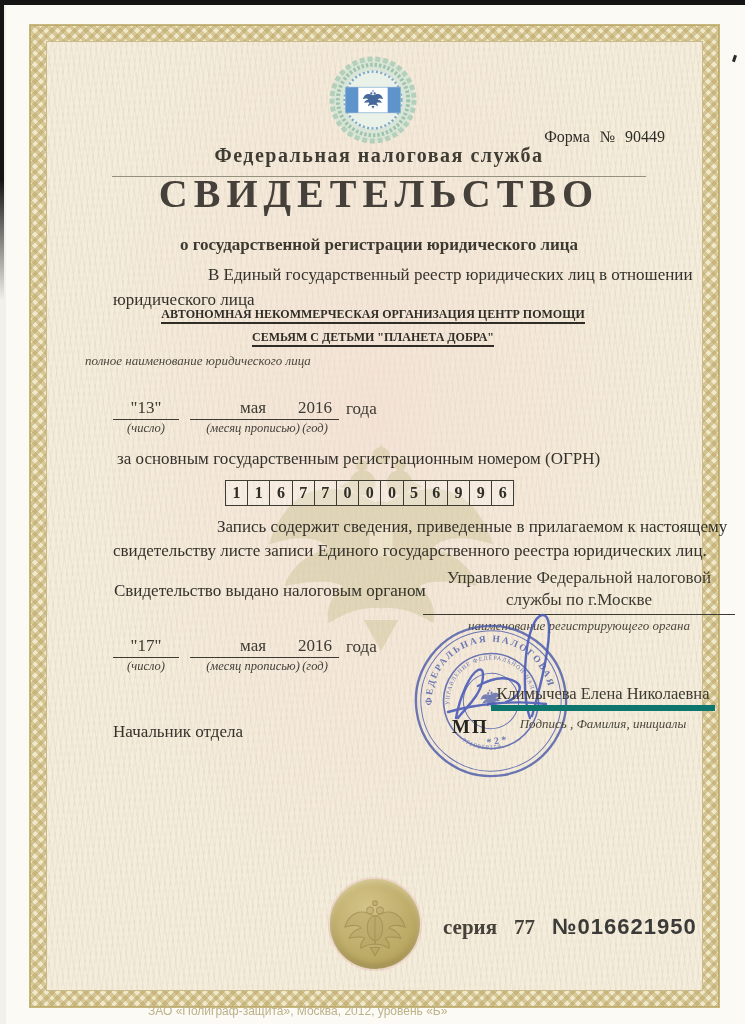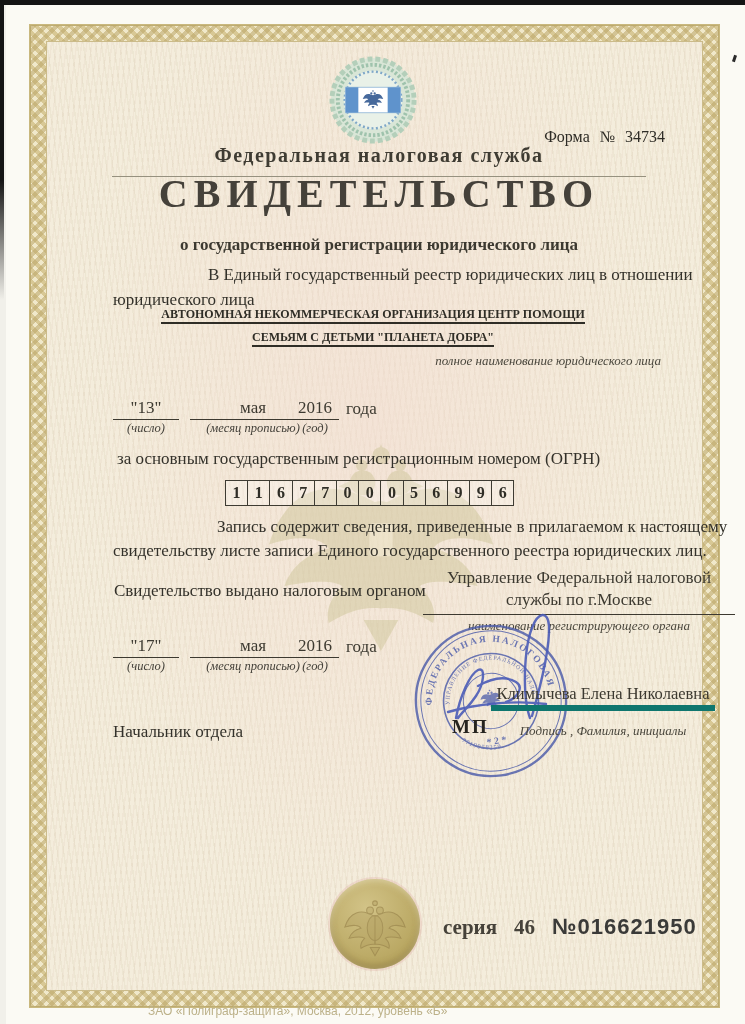--- a/index.html
+++ b/index.html
@@ -36,21 +36,21 @@
   .subtitle{top:235px;left:112px;width:534px;text-align:center;font-size:17px;font-weight:bold;}
 
   .bodytext{font-size:17px;color:#33312a;}
   .intro1{top:265px;left:208px;}
   .intro2{top:290px;left:113px;}
   .orgline{left:85px;width:576px;text-align:center;font-weight:bold;font-size:12px;color:#2f2d26;}
   .orgline .u{border-bottom:2px solid #2f2d26;padding-bottom:1px;}
   .org1{top:307px;}
   .org2{top:330px;}
   .smallcap{font-style:italic;font-size:13px;color:#4a473d;}
-  .orgcap{top:353px;left:85px;width:576px;text-align:right;}
+  .orgcap{top:353px;left:85px;width:576px;text-align:left;}
   .recline{top:377px;left:113px;}
 
   .dcell{position:absolute;text-align:center;}
   .dval{font-size:17px;border-bottom:1.5px solid #3c3930;padding:0 4px 1px 4px;}
   .dlab{font-style:italic;font-size:12.5px;color:#44413a;margin-top:1px;}
   .yearword{font-size:17px;}
 
   .ogrnlbl{top:449px;left:117px;}
   .ogrn-row{position:absolute;left:225px;top:480px;display:flex;border:1.5px solid #3e3b32;background:rgba(255,255,255,.25);}
   .ogrn-cell{width:21.2px;height:24px;border-right:1px solid #3e3b32;display:flex;align-items:center;
@@ -61,21 +61,21 @@
   .note2{top:541px;left:113px;}
   .issuedlbl{top:581px;left:114px;}
   .authority{top:567px;left:423px;width:312px;text-align:center;}
   .authority .al{font-size:17px;line-height:22px;white-space:nowrap;}
   .authority .aline{border-bottom:1px solid #3c3930;padding-bottom:3px;}
   .authcap{margin-top:3px;}
 
   .chief{top:722px;left:113px;}
   .signame{top:684px;left:491px;width:224px;text-align:center;}
   .signame .nm{font-size:16.5px;border-bottom:6px solid #0f766e;padding-bottom:1px;white-space:nowrap;}
-  .signame .cap{margin-top:12px;}
+  .signame .cap{margin-top:5px;}
   .mp{top:716px;left:452px;font-size:19px;font-weight:bold;letter-spacing:2px;color:#26241f;}
 
   .stamp{position:absolute;left:412px;top:622px;width:158px;height:158px;opacity:.82;transform:rotate(-8deg);}
   .signature{position:absolute;left:418px;top:600px;width:170px;height:140px;}
 
   .wm{position:absolute;left:236px;top:368px;width:290px;height:330px;opacity:.5;filter:blur(.5px);}
 
   .goldseal{position:absolute;left:330px;top:879px;width:90px;height:90px;border-radius:50%;
             background:radial-gradient(circle at 40% 32%,#d2c387,#b9a762 68%,#ab9a57);
             box-shadow:0 0 0 2px rgba(224,173,165,.30), inset 0 2px 6px rgba(255,250,220,.5), inset 0 -3px 7px rgba(110,92,45,.45);}
@@ -138,21 +138,21 @@
         <path d="M150 122 C95 88 52 104 34 162 C68 150 90 156 96 166 C70 172 56 188 50 205 C80 199 101 199 110 205 C96 219 93 231 96 243 C116 231 132 226 150 228 Z"></path>
         <path d="M150 122 C205 88 248 104 266 162 C232 150 210 156 204 166 C230 172 244 188 250 205 C220 199 199 199 190 205 C204 219 207 231 204 243 C184 231 168 226 150 228 Z"></path>
         <ellipse cx="150" cy="165" rx="30" ry="48"></ellipse>
         <circle cx="131" cy="98" r="13"></circle>
           <circle cx="169" cy="98" r="13"></circle>
         <circle cx="150" cy="70" r="9"></circle>
         <path d="M132 240 L150 272 L168 240 Z"></path>
       </g>
     </svg>
 
-    <div class="abs forma">Форма  № 34734</div>
+    <div class="abs forma">Форма  № 90449</div>
     <div class="abs hdr">Федеральная налоговая служба</div>
     <div class="abs title">СВИДЕТЕЛЬСТВО</div>
     <div class="abs bodytext intro1">В Единый государственный реестр юридических лиц в отношении</div>
 
     <div class="abs subtitle">о государственной регистрации юридического лица</div>
     <div class="abs bodytext intro2">юридического лица</div>
 
     <div class="abs orgline org1"><span class="u">АВТОНОМНАЯ НЕКОММЕРЧЕСКАЯ ОРГАНИЗАЦИЯ ЦЕНТР ПОМОЩИ</span></div>
     <div class="abs orgline org2"><span class="u">СЕМЬЯМ С ДЕТЬМИ "ПЛАНЕТА ДОБРА"</span></div>
     <div class="abs smallcap orgcap">полное наименование юридического лица</div>
@@ -274,19 +274,19 @@
           <circle cx="131" cy="98" r="13"></circle>
             <circle cx="169" cy="98" r="13"></circle>
           <circle cx="150" cy="70" r="9"></circle>
           <path d="M132 240 L150 272 L168 240 Z"></path>
         </g>
       </svg>
     </div>
 
     <div class="abs serial">
       <span class="serlbl">серия</span>
-      <span class="serval">46</span>
+      <span class="serval">77</span>
       <span class="sernum">№016621950</span>
     </div>
 
     <div class="abs imprint">ЗАО «Полиграф-защита», Москва, 2012, уровень «Б»</div>
   </div>
 </div>
 
 </body></html>

